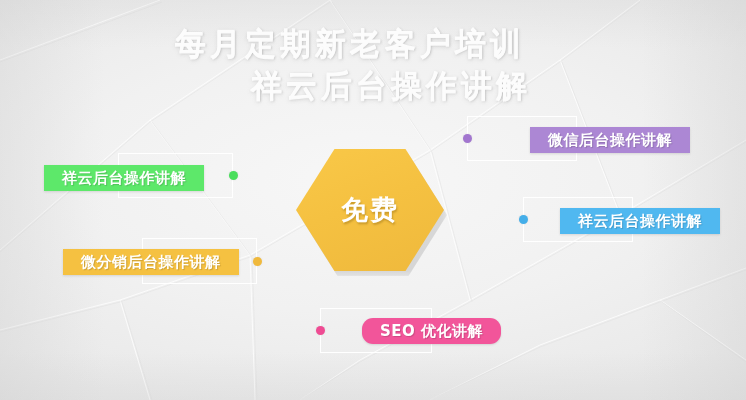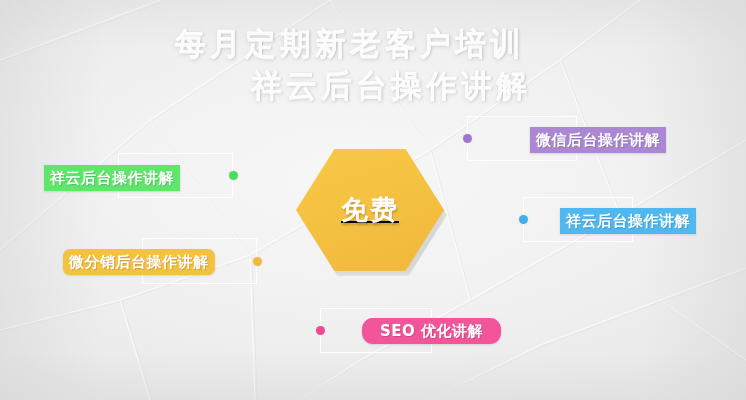--- a/index.html
+++ b/index.html
@@ -83,21 +83,21 @@
   }
 
   
   .chip {
     position: absolute;
     box-sizing: border-box;
     display: flex;
     align-items: center;
     justify-content: center;
     height: 26px;
-    padding: 0 6px;
+    padding: 0 18px;
     color: #ffffff;
     font-size: 15px;
     font-weight: bold;
     letter-spacing: .5px;
     white-space: nowrap;
     text-shadow: 1px 1px 1px rgba(0,0,0,.16);
     box-shadow: 0 1px 2px rgba(120,120,120,.22);
   }
 
   
@@ -125,21 +125,20 @@
     clip-path: polygon(26% 0%, 74% 0%, 100% 50%, 74% 100%, 26% 100%, 0% 50%);
   }
   #hex-text {
     position: absolute;
     inset: 0;
     display: flex;
     flex-direction: column;
     align-items: center;
     justify-content: center;
     gap: 12px;
-    text-decoration: underline;
   }
   .hex-line {
     color: #ffffff;
     font-size: 27px;
     font-weight: bold;
     line-height: 32px;
     letter-spacing: 2px;
     text-shadow: 1px 2px 2px rgba(150,110,20,.45);
   }
 </style>
@@ -197,21 +196,21 @@
   <div class="dot" style="left:229px; top:171px; background:#4ade5c;"></div>
   <div class="dot" style="left:253px; top:257px; background:#f0b93c;"></div>
   <div class="dot" style="left:463px; top:134px; background:#a276cf;"></div>
   <div class="dot" style="left:519px; top:215px; background:#44aee9;"></div>
   <div class="dot" style="left:316px; top:326px; background:#ef4b93;"></div>
 
   <div class="chip" style="left:44px; top:165px; background:#5de86a;">
     <span>祥云后台操作讲解</span>
   </div>
 
-  <div class="chip" style="left:63px; top:249px; background:#f5c141;border-radius:7px;">
+  <div class="chip" style="left:63px; top:249px; background:#f5c141;">
     <span>微分销后台操作讲解</span>
   </div>
 
   <div class="chip" style="left:530px; top:127px; background:#ac87d4;">
     <span>微信后台操作讲解</span>
   </div>
 
   <div class="chip" style="left:560px; top:208px; background:#50b8f0;">
     <span>祥云后台操作讲解</span>
   </div>

